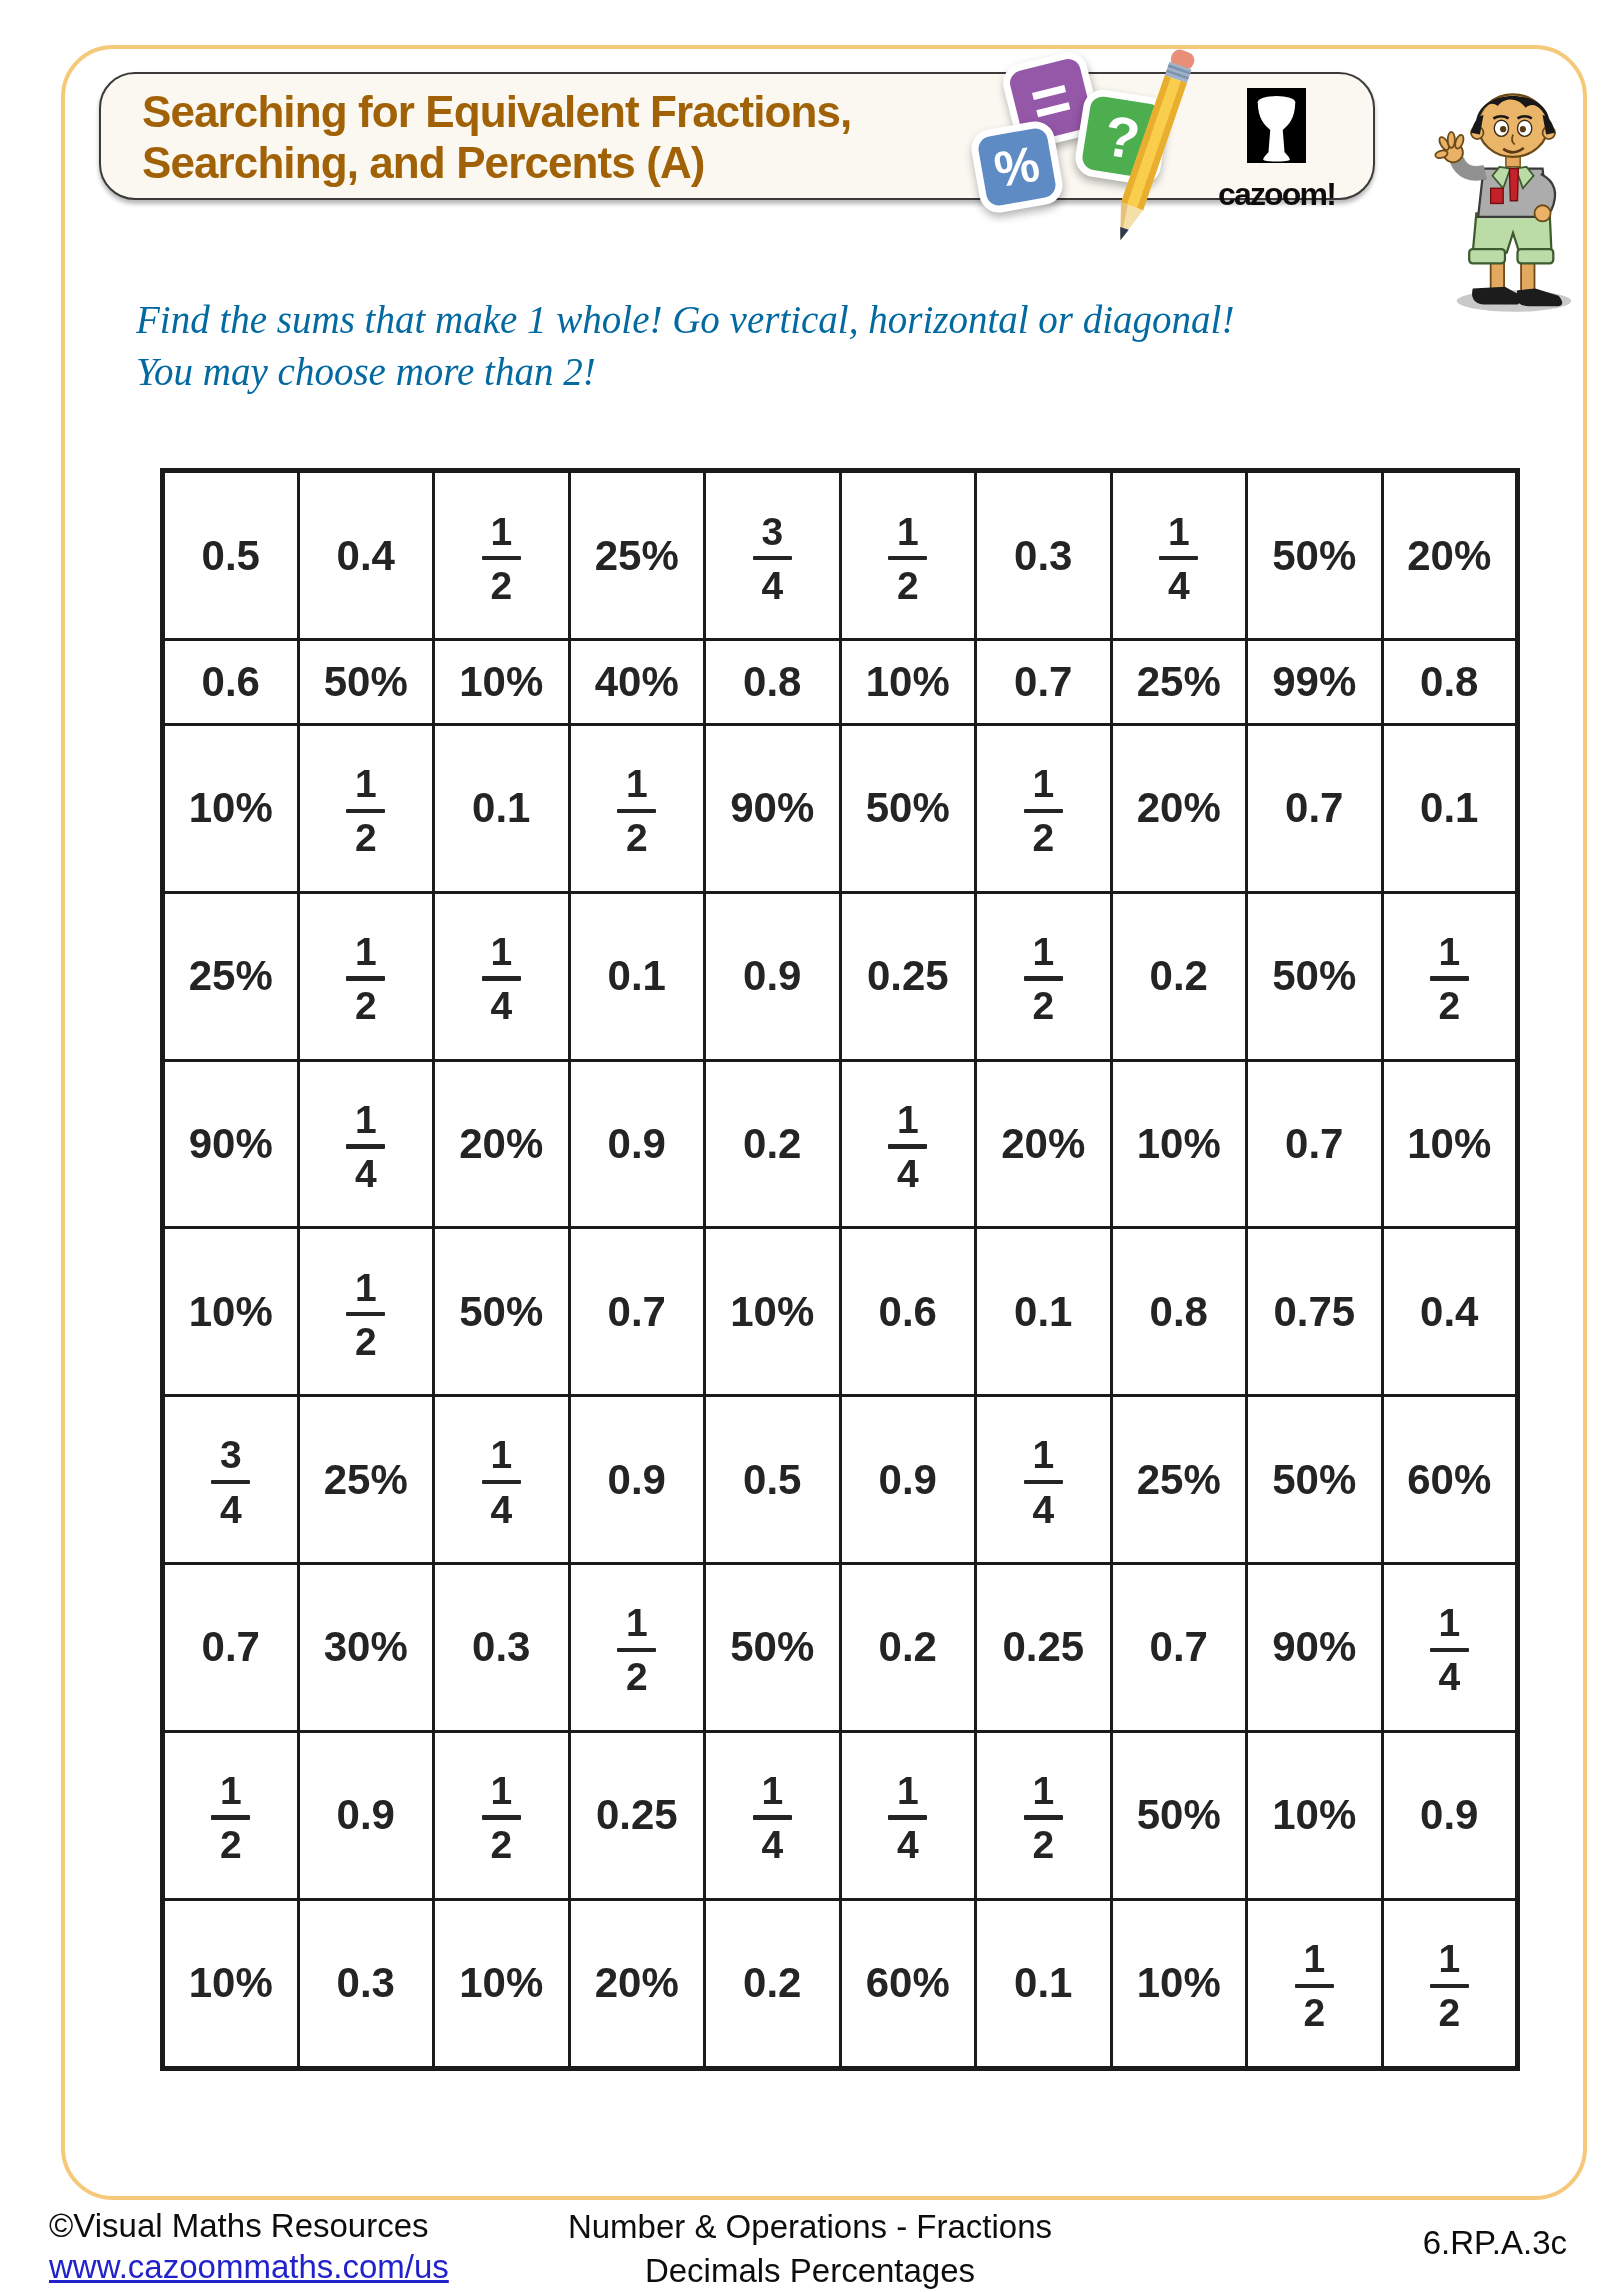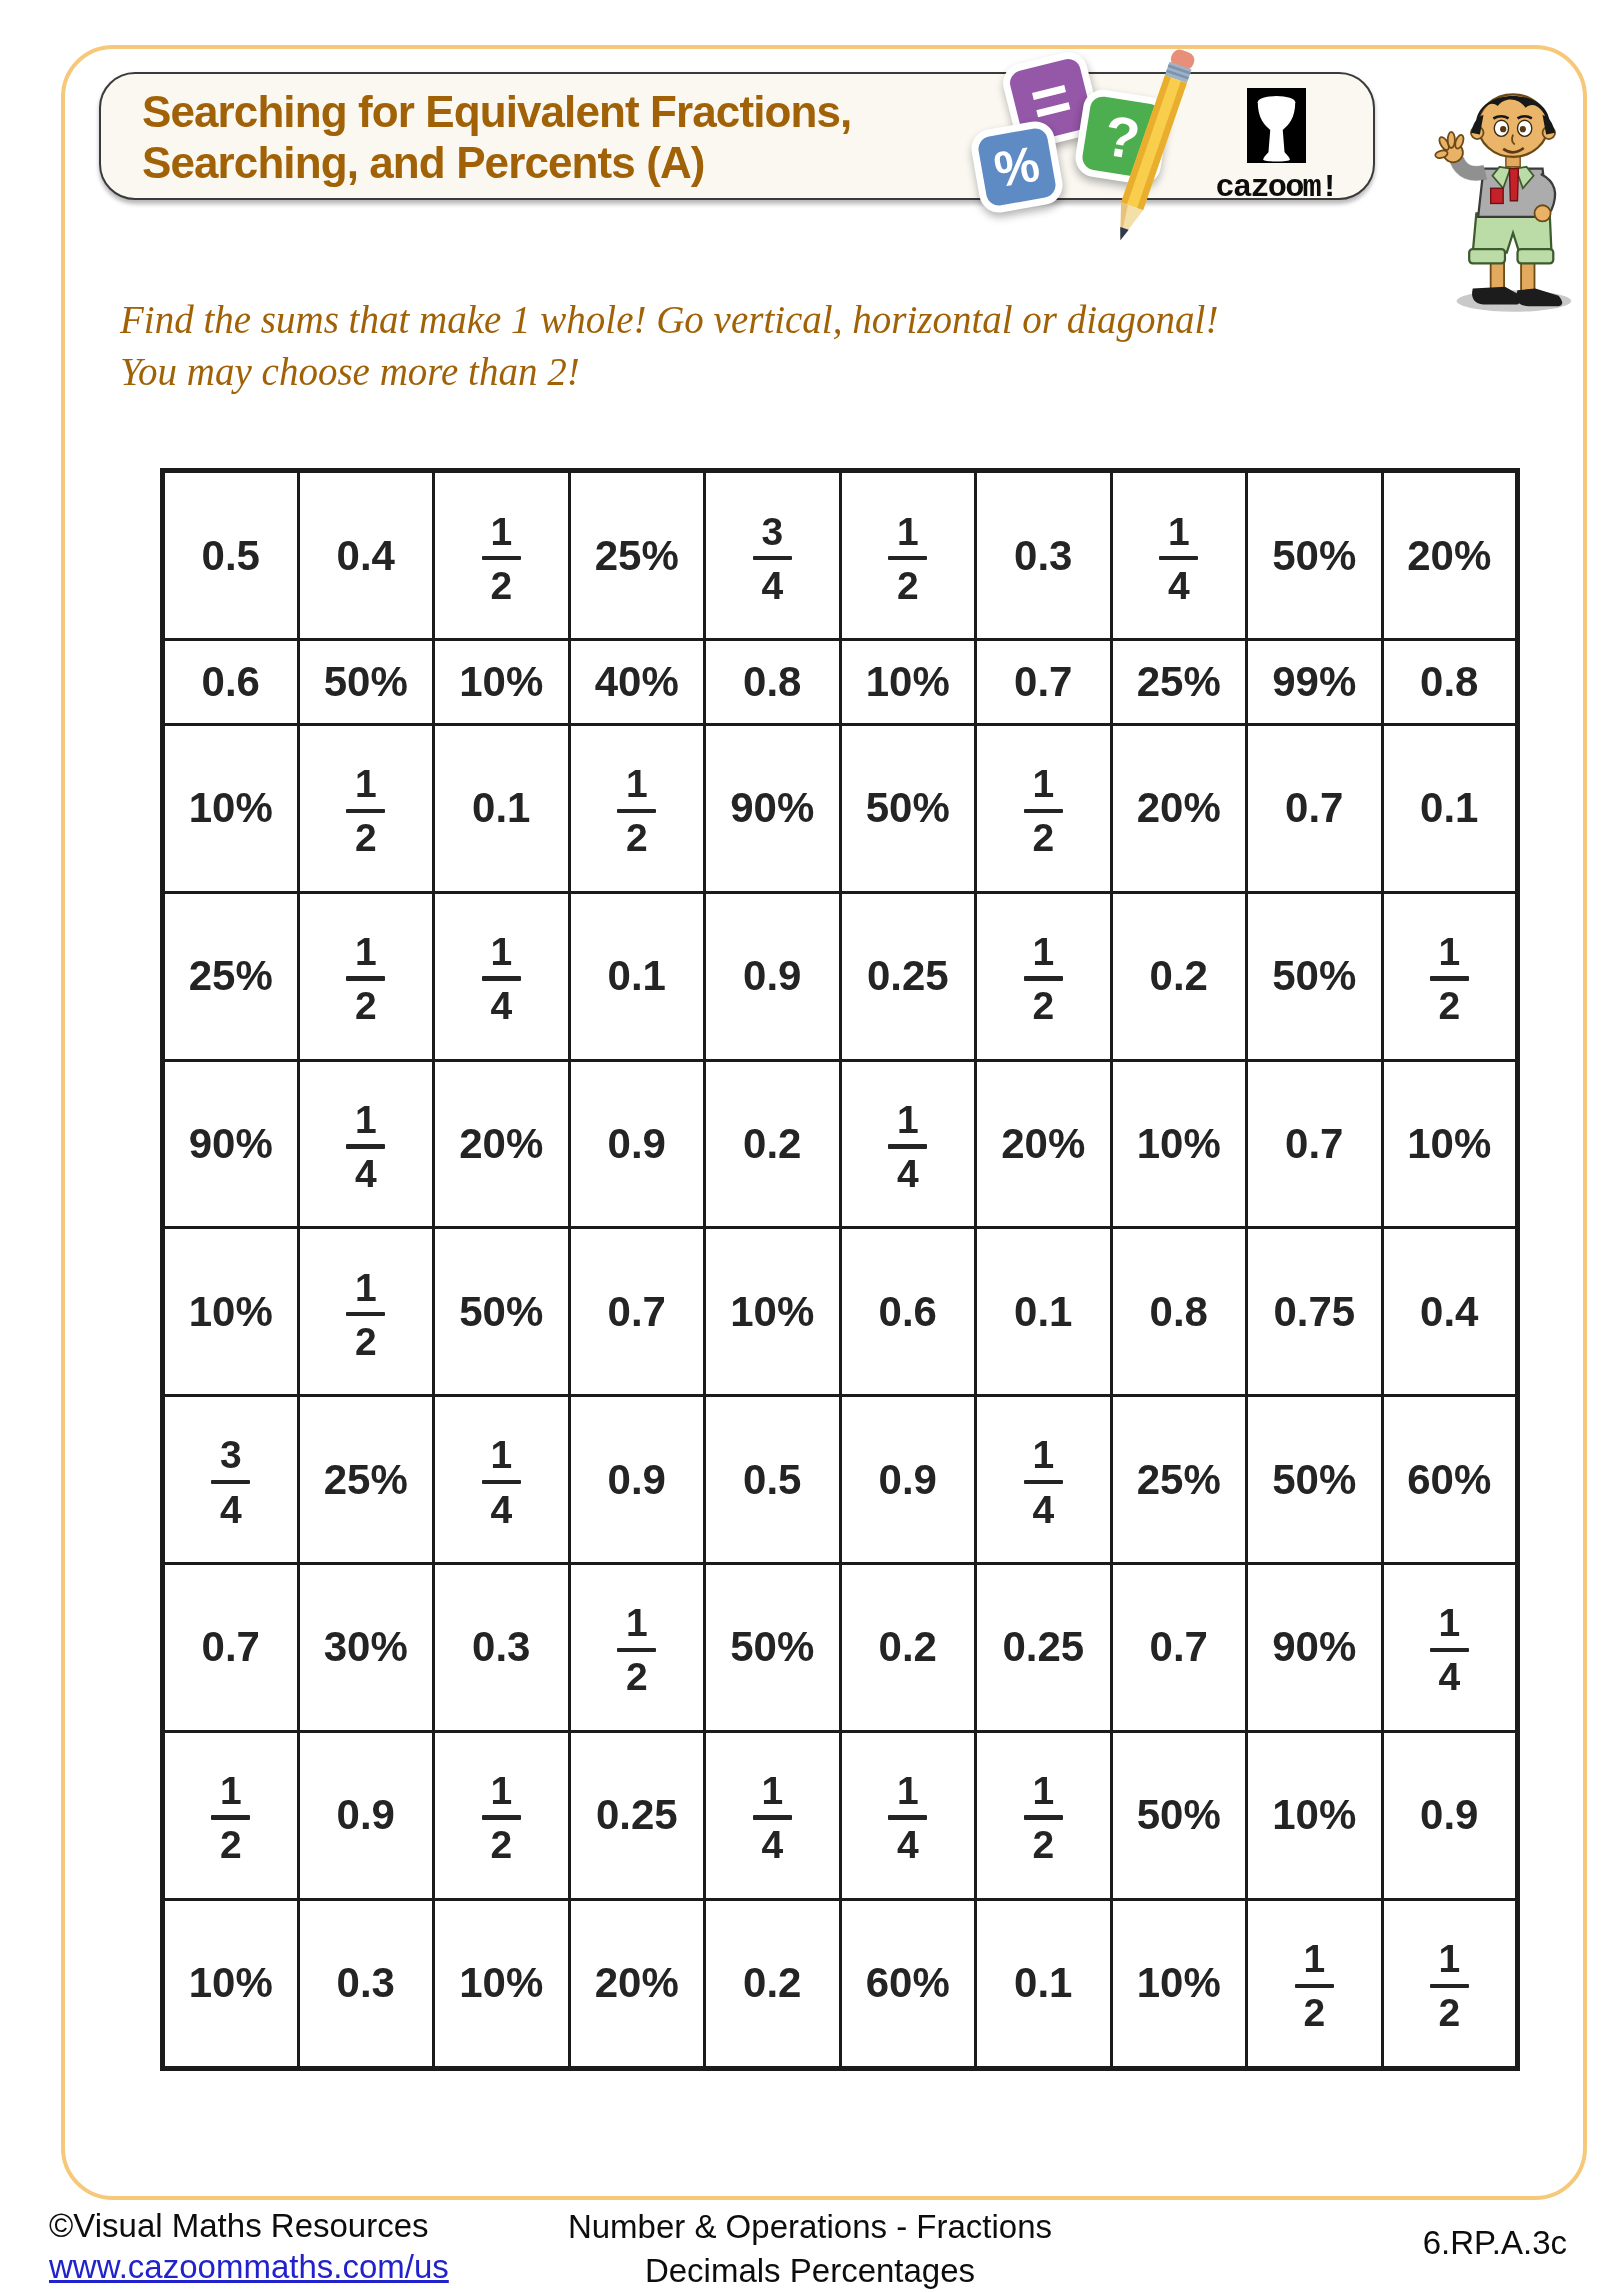--- a/index.html
+++ b/index.html
@@ -31,28 +31,28 @@
         transform:rotate(-14deg);font-size:66px;z-index:2;}
   .card-green{left:1079px;top:93px;width:86px;height:88px;background:var(--card-green);
         transform:rotate(9deg);font-size:57px;z-index:3;}
   .card-blue{left:975px;top:125px;width:84px;height:84px;background:var(--card-blue);
         transform:rotate(-10deg);font-size:50px;z-index:3;}
   .pencil-wrap{position:absolute;left:1121px;top:43px;width:63px;height:208px;
         transform:rotate(19deg);z-index:4;}
 
   .logo{position:absolute;left:1214px;top:88px;width:125px;text-align:center;z-index:2;}
   .logo-square{width:59px;height:75px;background:#000;margin:0 auto;display:block;}
-  .logo-text{font-family:Liberation Mono, monospace;font-weight:bold;font-size:32px;color:#0d0d0d;
-        letter-spacing:-1.8px;margin-top:6px;}
+  .logo-text{font-family:Liberation Sans, sans-serif;font-weight:bold;font-size:32px;color:#0d0d0d;
+        letter-spacing:-1.8px;margin-top:13px;}
 
   .boy{position:absolute;left:1417px;top:63px;z-index:3;}
 
   
-  .instructions{position:absolute;left:120px;top:294px;font-family:"Liberation Serif",serif;
-        font-style:italic;font-size:39px;line-height:52px;color:#a16207;}
+  .instructions{position:absolute;left:136px;top:294px;font-family:"Liberation Serif",serif;
+        font-style:italic;font-size:39px;line-height:52px;color:#0369a1;}
 
   
   table.grid{position:absolute;left:130px;top:468px;width:1360px;height:1603px;
         border-collapse:collapse;table-layout:fixed;background:#fff;
         border:5.4px solid var(--ink);margin-left:30px;}
   table.grid td{border:3.6px solid var(--ink);text-align:center;vertical-align:middle;
         font-size:42px;font-weight:bold;color:#242424;padding:0;}
   .frac{display:inline-flex;flex-direction:column;align-items:center;line-height:1;}
   .frac .num,.frac .den{font-size:39px;font-weight:bold;}
   .frac .bar{width:39px;height:4.5px;background:#242424;margin:5.4px 0;border-radius:0.9px;}

